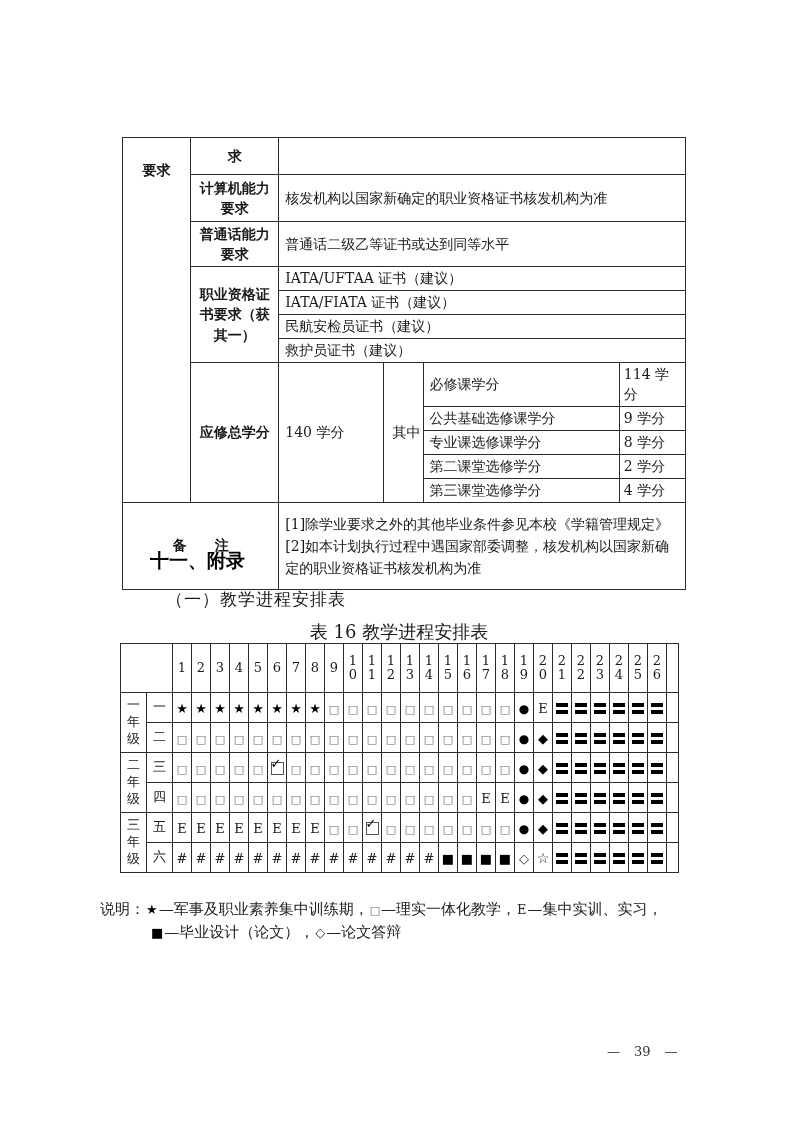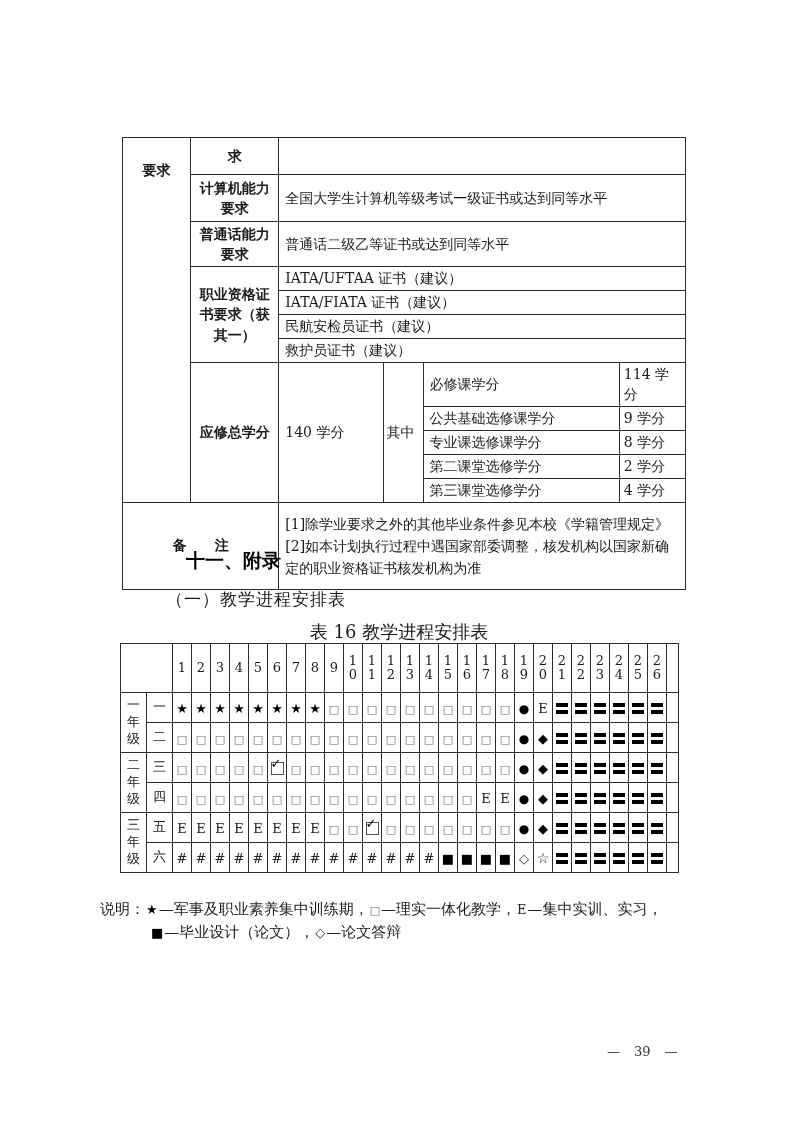--- a/index.html
+++ b/index.html
@@ -29,28 +29,28 @@
   }
   .req-table td.side{
     font-weight:bold;text-align:center;vertical-align:top;padding-top:22px;
   }
   .req-table tr.r0 td{height:34px;}
   .req-table tr.r1 td{height:44px;}
   .req-table tr.r2 td{height:42px;}
   .req-table tr.cert td{height:21px;}
   .req-table tr.cred td{height:21px;}
   .req-table tr.remark td{height:84px;}
-  .req-table td.qual{text-align:left;padding:9px 2px;}
+  .req-table td.qual{text-align:right;padding:9px 2px;}
   .req-table td.val{padding:1px 4px;}
   .req-table td.remark-body{vertical-align:middle;line-height:22px;}
   
   .sec-title{
     position:absolute;left:150px;top:548px;
     font-family:"DejaVu Sans","Liberation Sans",sans-serif;
-    font-weight:bold;font-size:19px;color:#000;margin-left:36px;
+    font-weight:bold;font-size:19px;color:#000;
   }
   .sub-title{
     position:absolute;left:166px;top:588px;
     font-size:17px;letter-spacing:1px;
   }
   .tbl-caption{
     position:absolute;left:120px;top:620px;width:558px;
     text-align:center;font-size:18px;
   }
   
@@ -124,21 +124,21 @@
         <col style="width:66px">
     </colgroup>
     <tbody>
       <tr class="r0">
         <td class="side" rowspan="12">要求</td>
         <td class="lbl">求</td>
         <td colspan="4"></td>
       </tr>
       <tr class="r1">
         <td class="lbl">计算机能力要求</td>
-        <td colspan="4">全国大学生计算机等级考试一级证书或达到同等水平</td>
+        <td colspan="4">核发机构以国家新确定的职业资格证书核发机构为准</td>
       </tr>
       <tr class="r2">
         <td class="lbl">普通话能力要求</td>
         <td colspan="4">普通话二级乙等证书或达到同等水平</td>
       </tr>
       <tr class="cert">
         <td class="lbl" rowspan="4">职业资格证书要求（获其一）</td>
         <td colspan="4">IATA/UFTAA 证书（建议）</td>
       </tr>
       <tr class="cert">

